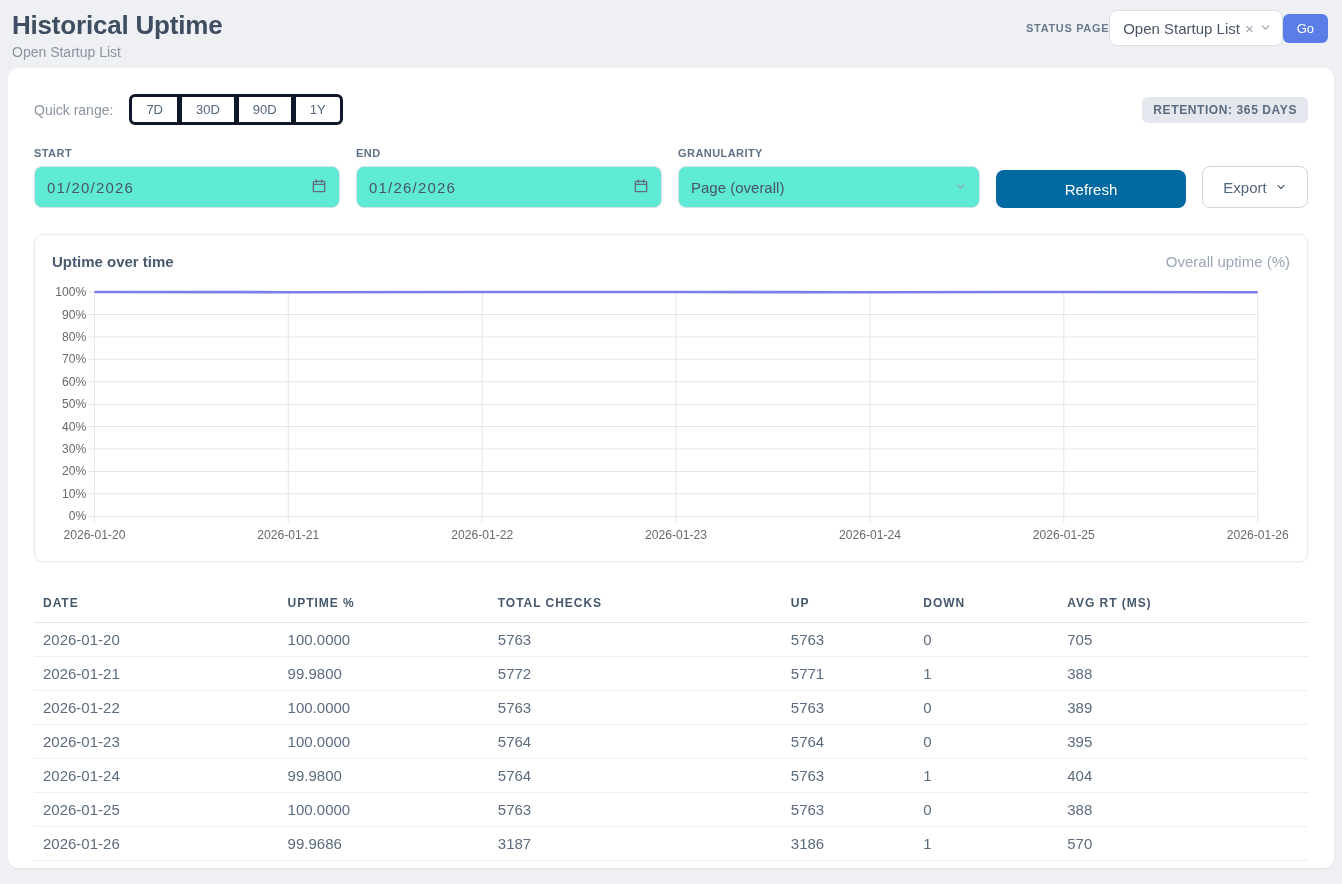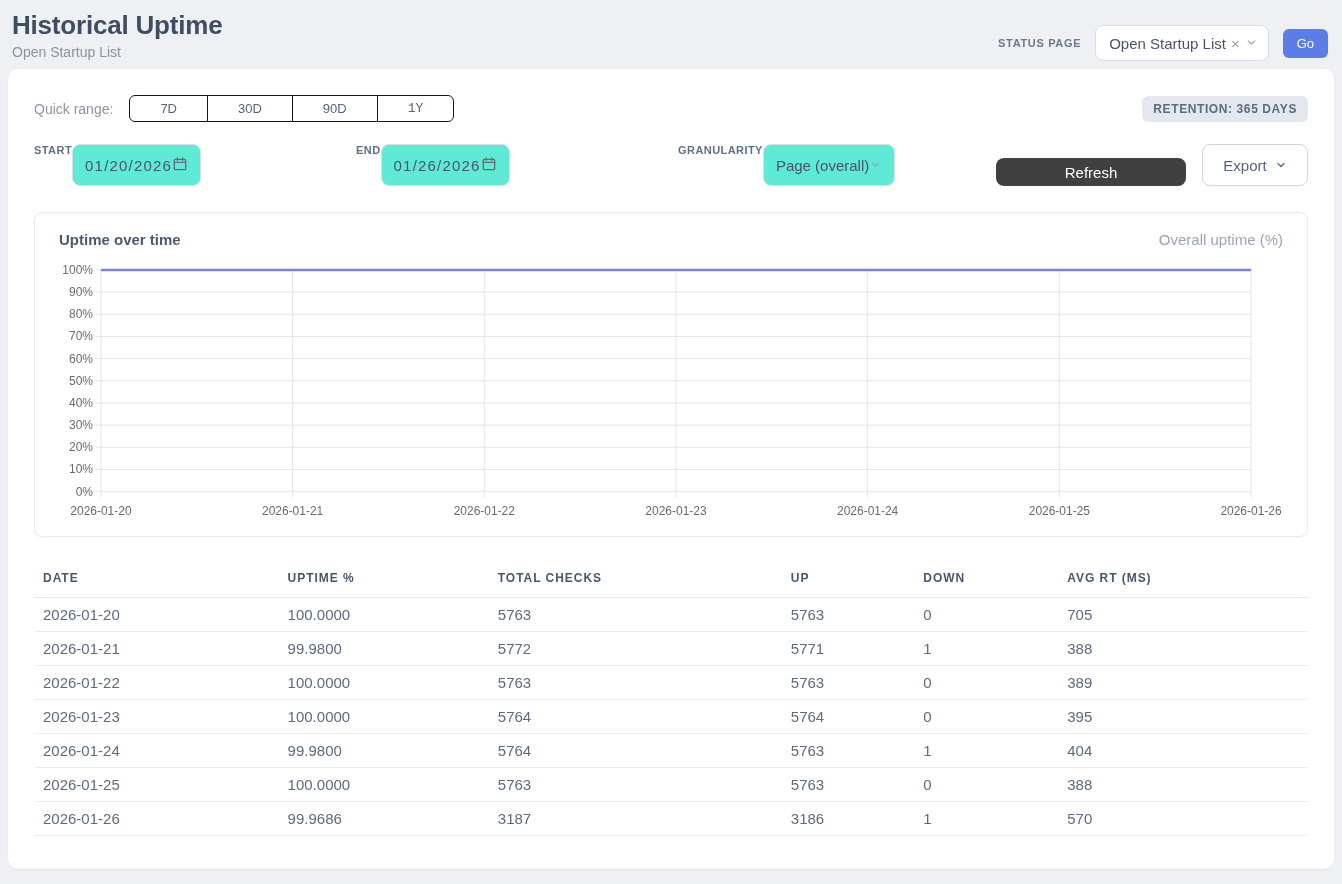--- a/index.html
+++ b/index.html
@@ -7,56 +7,56 @@
   body {
     background:#eef0f3;
     font-family:"Liberation Sans","DejaVu Sans",sans-serif;
     color:#4a5568;
     overflow:hidden;
   }
   
   .topbar { display:flex; justify-content:space-between; align-items:flex-start; padding:10px 14px 8px 12px; }
   .page-title { font-size:26px; font-weight:700; color:#3e4d61; letter-spacing:-.2px; }
   .page-subtitle { font-size:14px; color:#8b94a1; margin-top:3px; }
-  .topbar-right { display:flex; align-items:center; gap:14px; margin-top:15px; }
+  .topbar-right { display:flex; align-items:center; margin-top:0; }
   .status-label { font-size:11px; font-weight:600; letter-spacing:.06em; color:#6b7a8f; }
   .select-box { display:flex; align-items:center; gap:5px; background:#fff; border:1px solid #d8dee6;
     border-radius:8px; height:36px; padding:0 10px 0 13px; font-size:15px; color:#4a5568; cursor:pointer; min-width:164px; }
   .clear-x { color:#9aa3af; font-size:15px; line-height:1; }
   .btn-go { background:#5b7de8; color:#fff; border:none; border-radius:6px; font-size:13px;
     padding:7px 14px; cursor:pointer; }
   
   .panel { background:#fff; border-radius:10px; margin:0 8px; padding:26px 26px 20px;
     box-shadow:0 1px 2px rgba(16,24,40,.06); height:800px; }
   
   .quick-row { display:flex; align-items:center; gap:16px; }
   .quick-label { font-size:14px; color:#8b94a1; }
   .btn-group { display:inline-flex; }
-  .qr-btn { background:#fff; border:1px solid #0f172a; color:#55677d; font-size:13px;
-    padding:5px 30px; margin-left:-1px; cursor:pointer; font-family:inherit; }
+  .qr-btn { background:#fff; border:3px solid #0f172a; color:#55677d; font-size:13px;
+    padding:5px 14px; margin-left:-1px; cursor:pointer; font-family:inherit; }
   .qr-btn:first-child { border-radius:6px 0 0 6px; margin-left:0; }
-  .qr-btn:last-child { border-radius:0 6px 6px 0;font-family:Liberation Mono, monospace; }
+  .qr-btn:last-child { border-radius:0 6px 6px 0; }
   .retention { margin-left:auto; background:#e4e8ee; color:#5b6b80; font-size:12px; font-weight:600;
     letter-spacing:.05em; padding:6px 11px; border-radius:6px; }
   
   .inputs-row { display:flex; align-items:flex-end; gap:16px; margin-top:22px; }
-  .field { display:flex; flex-direction:row; width:306px; }
+  .field { display:flex; flex-direction:column; width:306px; }
   .field.gran { flex:1; }
   .field-label { font-size:11px; font-weight:600; color:#5f7186; letter-spacing:.04em; margin-bottom:7px; }
   .input-box { display:flex; align-items:center; justify-content:space-between; height:42px;
     border:1px solid #d8dee6; border-radius:8px; padding:0 12px; font-size:15px; color:#4a5568;
     background:#5eead4; cursor:pointer; }
   .date-text { letter-spacing:1.2px; }
-  .btn-refresh { background:#404040; color:#fff; border:none; border-radius:8px; height:28px;
+  .btn-refresh { background:#0369a1; color:#fff; border:none; border-radius:8px; height:38px;
     width:190px; font-size:15px; cursor:pointer; font-family:inherit; }
   .btn-export { background:#fff; border:1px solid #cfd6df; border-radius:8px; height:42px; width:106px;
     font-size:15px; color:#55677d; display:flex; align-items:center; justify-content:center; gap:8px;
     cursor:pointer; font-family:inherit; }
   
-  .chart-card { border:1px solid #e8ebef; border-radius:8px; margin-top:26px; padding:18px 24px 14px;
+  .chart-card { border:1px solid #e8ebef; border-radius:8px; margin-top:26px; padding:18px 17px 14px;
     box-shadow:0 1px 2px rgba(16,24,40,.04); }
   .chart-head { display:flex; justify-content:space-between; align-items:center; margin-bottom:12px; }
   .chart-title { font-size:15px; font-weight:700; color:#4a5b70; }
   .chart-legend { font-size:15px; color:#9aa5b8; }
   .chart-body svg { display:block; }
   .chart-body text { font-family:"Liberation Sans","DejaVu Sans",sans-serif; font-size:12px; fill:#67696e; }
   
   .table-wrap { margin-top:26px; }
   table { width:100%; border-collapse:collapse; table-layout:fixed; }
   th { text-align:left; font-size:12px; font-weight:700; letter-spacing:.08em; color:#46586d;

